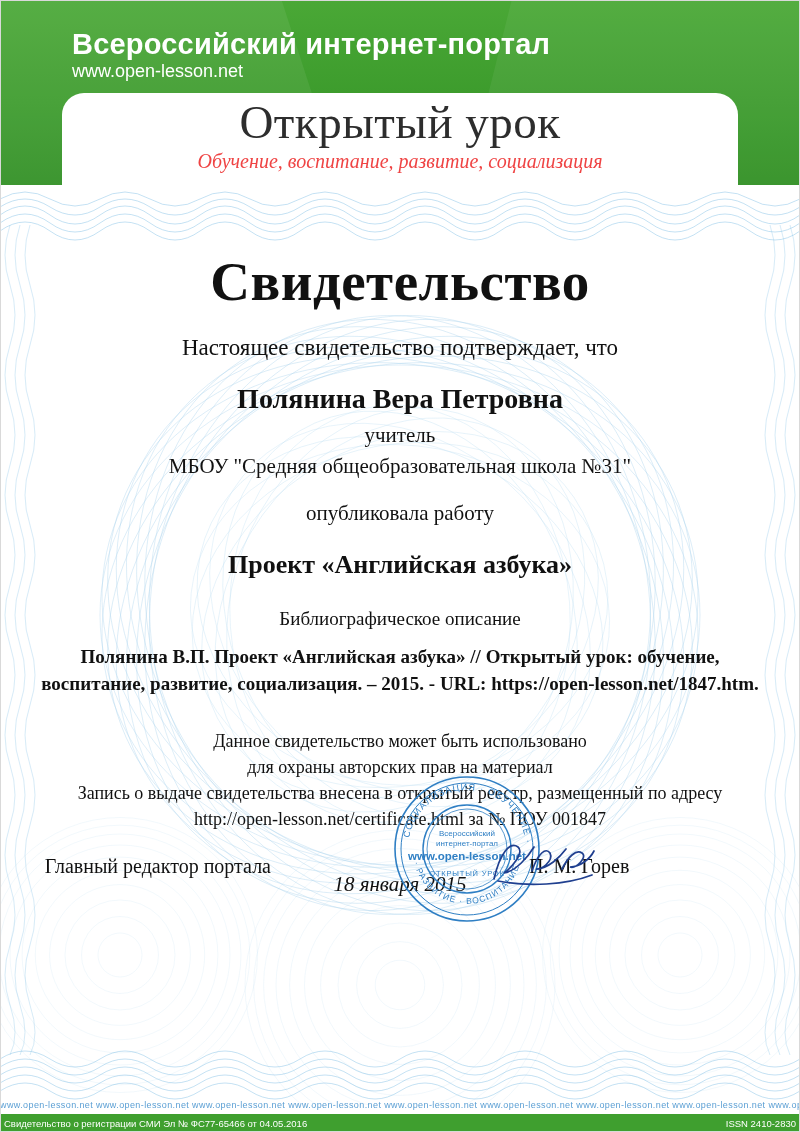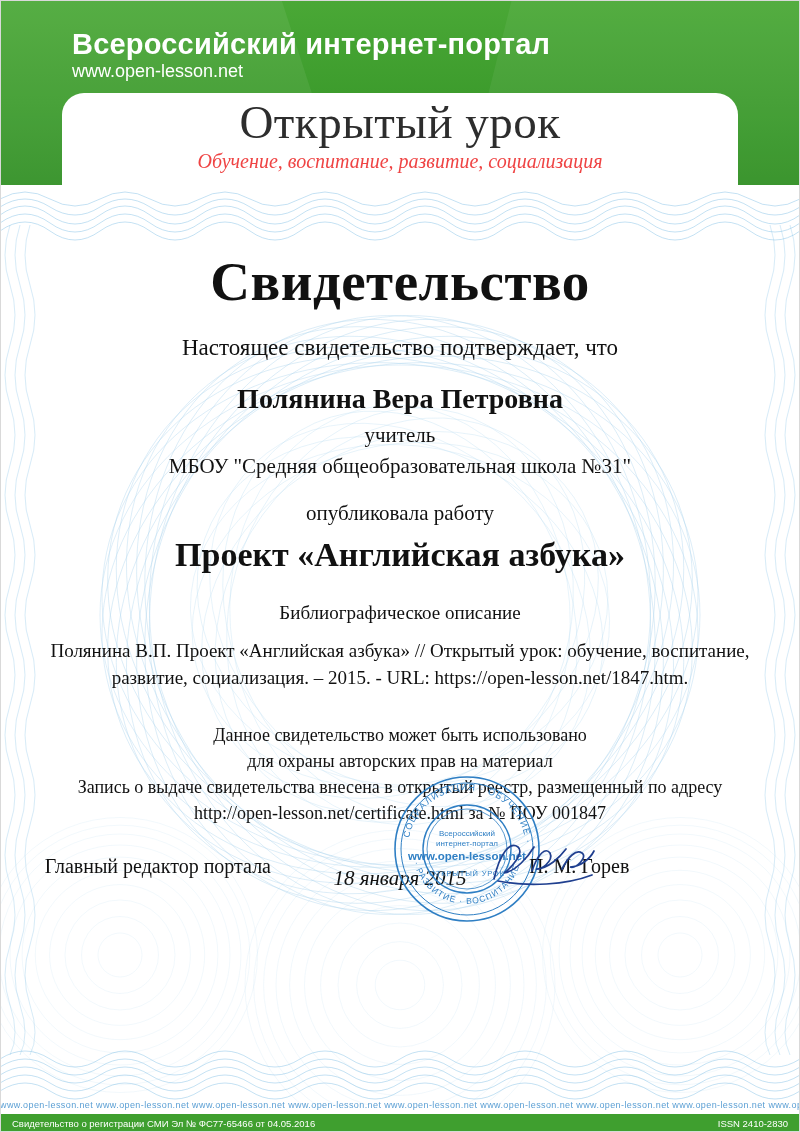--- a/index.html
+++ b/index.html
@@ -143,33 +143,33 @@
   }
   .org {
     margin-top: 6px;
     font-size: 21px;
   }
   .published {
     margin-top: 22px;
     font-size: 21px;
   }
   .work-title {
-    margin-top: 10px;
-    font-size: 34px;
+    margin-top: 24px;
+    font-size: 26px;
     font-weight: bold;
   }
   .biblio-label {
     margin-top: 28px;
     font-size: 19px;
   }
   .biblio-text {
     margin: 14px auto 10px auto;
     width: 720px;
     font-size: 19px;
-    font-weight: normal;
+    font-weight: bold;
     line-height: 1.42;
   }
   .usage {
     margin: 30px auto 0 auto;
     width: 720px;
     font-size: 18px;
     line-height: 1.45;
   }
   .cert-date {
     margin-top: 40px;
@@ -252,21 +252,21 @@
     position: absolute;
     left: 0; top: 1114px;
     width: 800px;
     height: 18px;
     display: flex;
     align-items: center;
     justify-content: space-between;
     font-family: "Liberation Sans", sans-serif;
     font-size: 9.5px;
     color: #ffffff;
-    padding: 0 12px;
+    padding: 0 4px;
     box-sizing: border-box;
     z-index: 7;
   }
 
   
   .page-border {
     position: absolute;
     left: 0; top: 0;
     width: 800px; height: 1132px;
     box-sizing: border-box;

